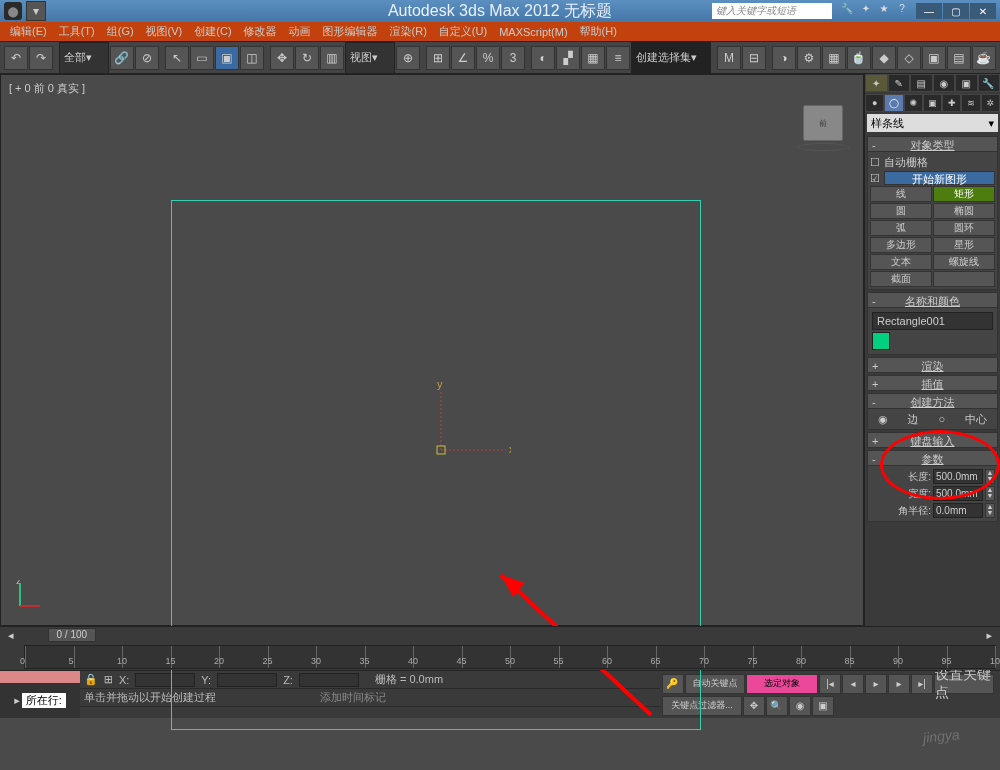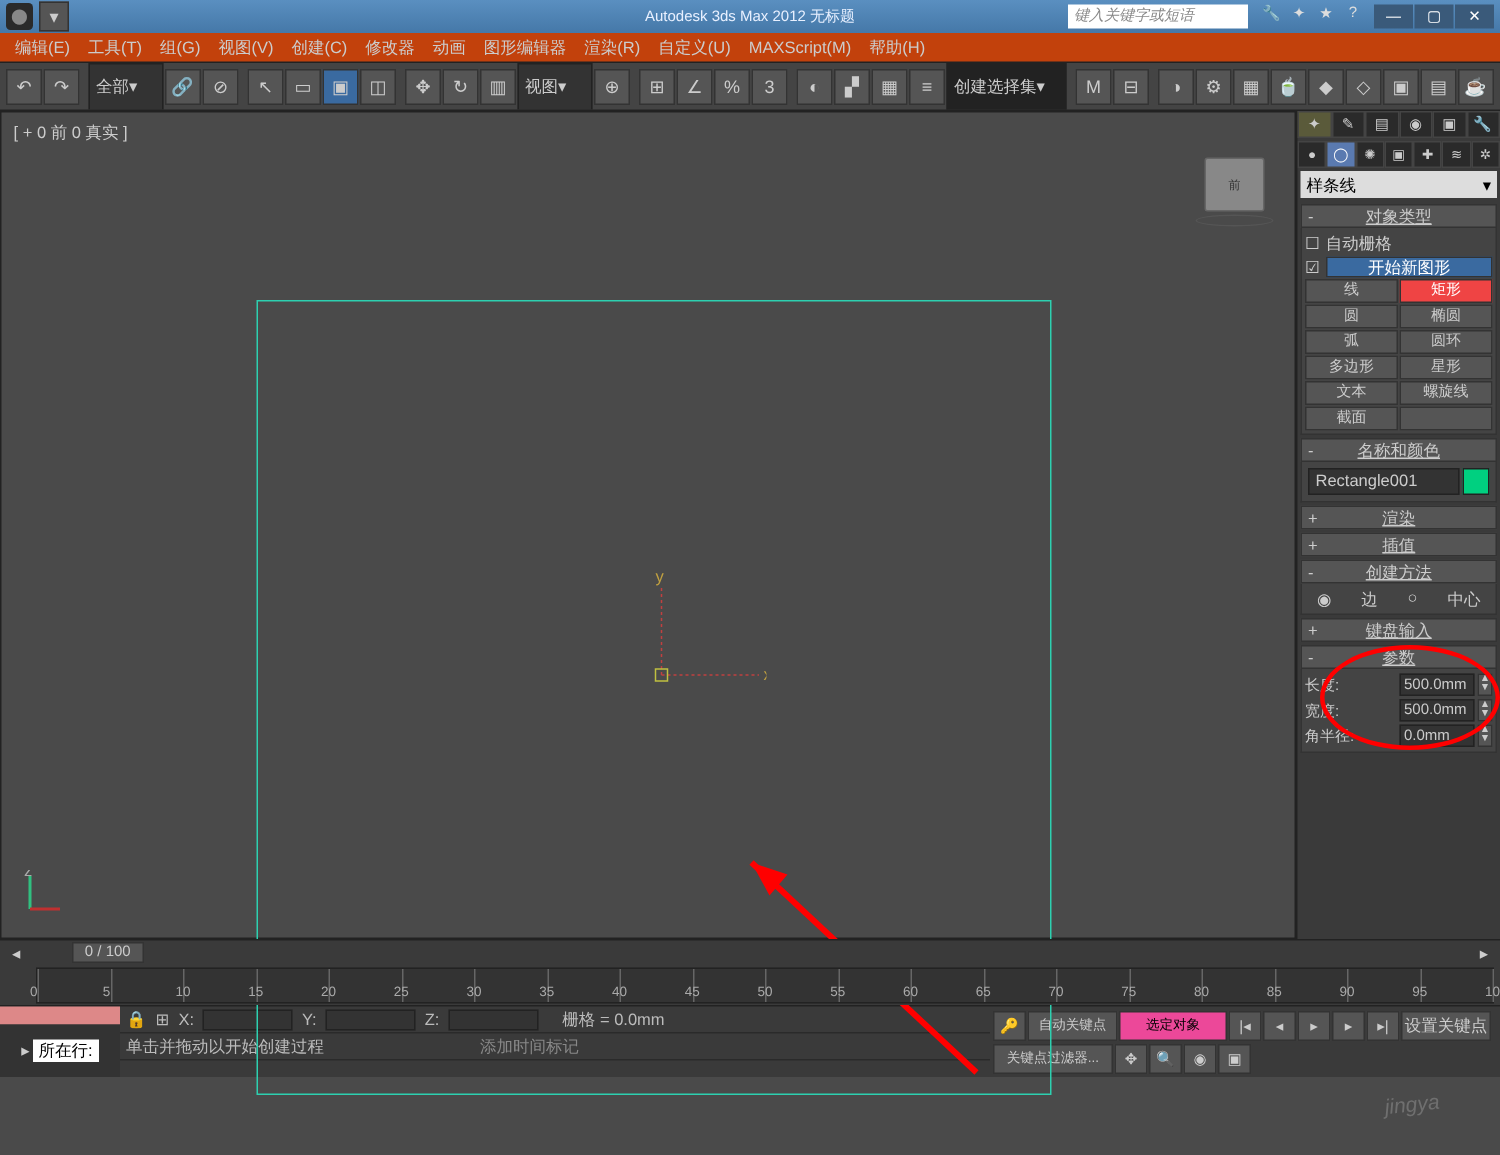--- a/index.html
+++ b/index.html
@@ -1,21 +1,21 @@
 <!DOCTYPE html>
 <html><head>
 <meta charset="utf-8">
 <style>
 * { margin:0; padding:0; box-sizing:border-box; font-family:"Microsoft YaHei",Arial,sans-serif; font-size:11px; user-select:none; }
 body { width:1000px; height:770px; background:#4a4a4a; color:#ccc; overflow:hidden; position:relative; }
 
 
 .titlebar { height:22px; background:linear-gradient(#5a8fc0,#4578a8); display:flex; align-items:center; padding:0 4px; color:#fff; position:relative; }
 .titlebar .logo { width:18px; height:18px; background:#2a2a2a; border-radius:3px; margin-right:4px; display:flex; align-items:center; justify-content:center; font-size:10px; color:#888; }
-.titlebar .title { position:absolute; left:50%; transform:translateX(-50%); font-size:10px; color:#e8f0ff; }
+.titlebar .title { position:absolute; left:50%; transform:translateX(-50%); font-size:16px; color:#e8f0ff; }
 .titlebar .search { margin-left:auto; width:120px; height:16px; background:#fff; color:#888; font-style:italic; padding:0 4px; line-height:16px; font-size:10px; }
 .titlebar .winbtns { display:flex; margin-left:6px; gap:1px; }
 .titlebar .winbtns div { width:26px; height:16px; background:#3a5a7a; display:flex; align-items:center; justify-content:center; color:#fff; font-size:10px; }
 .titlebar .help-icons { display:flex; margin-left:8px; gap:2px; }
 .titlebar .help-icons div { width:16px; height:16px; font-size:10px; color:#ddd; text-align:center; }
 
 
 .menubar { height:20px; background:#c2410c; display:flex; align-items:center; padding:0 4px; border-bottom:1px solid #222; }
 .menubar span { padding:0 6px; color:#ccc; cursor:pointer; }
 
@@ -44,26 +44,26 @@
 .rpanel-tabs2 div { flex:1; border:1px solid #444; display:flex; align-items:center; justify-content:center; font-size:9px; }
 .rpanel-tabs2 .active { background:#5a7ab0; color:#fff;}
 .dd { height:18px; background:#ddd; color:#000; margin:2px; padding:0 4px; display:flex; align-items:center; justify-content:space-between; }
 .rollout-title { height:16px; background:#555; text-align:center; line-height:16px; border:1px solid #333; margin:2px 2px 0 2px; font-size:11px; position:relative;text-decoration:underline; }
 .rollout-title::before { content:"-"; position:absolute; left:4px; }
 .rollout-title.plus::before { content:"+"; }
 .rollout-body { background:#444; margin:0 2px; padding:2px; border:1px solid #333; border-top:none; }
 .chk-row { display:flex; align-items:center; gap:4px; height:16px; }
 .btn-grid { display:grid; grid-template-columns:1fr 1fr; gap:1px; }
 .btn-grid div { height:16px; background:#555; border:1px solid #333; text-align:center; line-height:14px; font-size:10px; }
-.btn-grid .active { background:#ef4444; color:#fff; }
-.name-row { display:flex; gap:2px; margin:2px; }
+.btn-grid .active { background:#4d7c0f; color:#fff; }
+.name-row { display:flex; gap:2px; margin:2px;flex-direction:column; }
 .name-input { flex:1; height:18px; background:#333; border:1px solid #222; color:#ccc; padding:0 4px; line-height:16px; }
 .color-sw { width:18px; height:18px; background:#00d080; border:1px solid #222; }
 .param-row { display:flex; align-items:center; height:17px; gap:2px; }
-.param-row .lbl { flex:1; font-size:10px; }
+.param-row .lbl { flex:1; text-align:right; font-size:10px; }
 .param-row .spin { width:50px; height:15px; background:#333; border:1px solid #222; color:#ccc; font-size:10px; padding:0 2px; line-height:13px; }
 .param-row .arr { width:10px; height:15px; background:#555; border:1px solid #333; font-size:7px; text-align:center; line-height:6px; }
 .radio-row { display:flex; align-items:center; gap:4px; height:16px; font-size:10px; justify-content:space-around; }
 
 
 .hi-ellipse { position:absolute; border:3px solid #f00; border-radius:50%; width:120px; height:70px; right:0px; top:430px; pointer-events:none; z-index:50; }
 
 
 .timeline-area { height:44px; background:#3a3a3a; border-top:1px solid #222; position:relative; }
 .time-slider { height:16px; display:flex; align-items:center; padding:0 8px; gap:4px; }
@@ -393,21 +393,21 @@
   </div>
   <div class="status-right">
     <div class="play-btn">🔑</div>
     <div class="play-btn" style="width:60px;font-size:9px">自动关键点</div>
     <div class="play-btn" style="width:72px;background:#ec4899;color:#000;font-size:9px">选定对象</div>
     <div class="play-btn">|◂</div>
     <div class="play-btn">◂</div>
     <div class="play-btn">▸</div>
     <div class="play-btn">▸</div>
     <div class="play-btn">▸|</div>
-    <div class="play-btn" style="width:60px;font-size:11px">设置关键点</div>
+    <div class="play-btn" style="width:60px;font-size:14px">设置关键点</div>
     <div class="play-btn" style="width:80px;font-size:9px">关键点过滤器...</div>
     <div class="play-btn">✥</div>
     <div class="play-btn">🔍</div>
     <div class="play-btn">◉</div>
     <div class="play-btn">▣</div>
   </div>
 </div>
 
 <div class="watermark">jingya</div>
 

